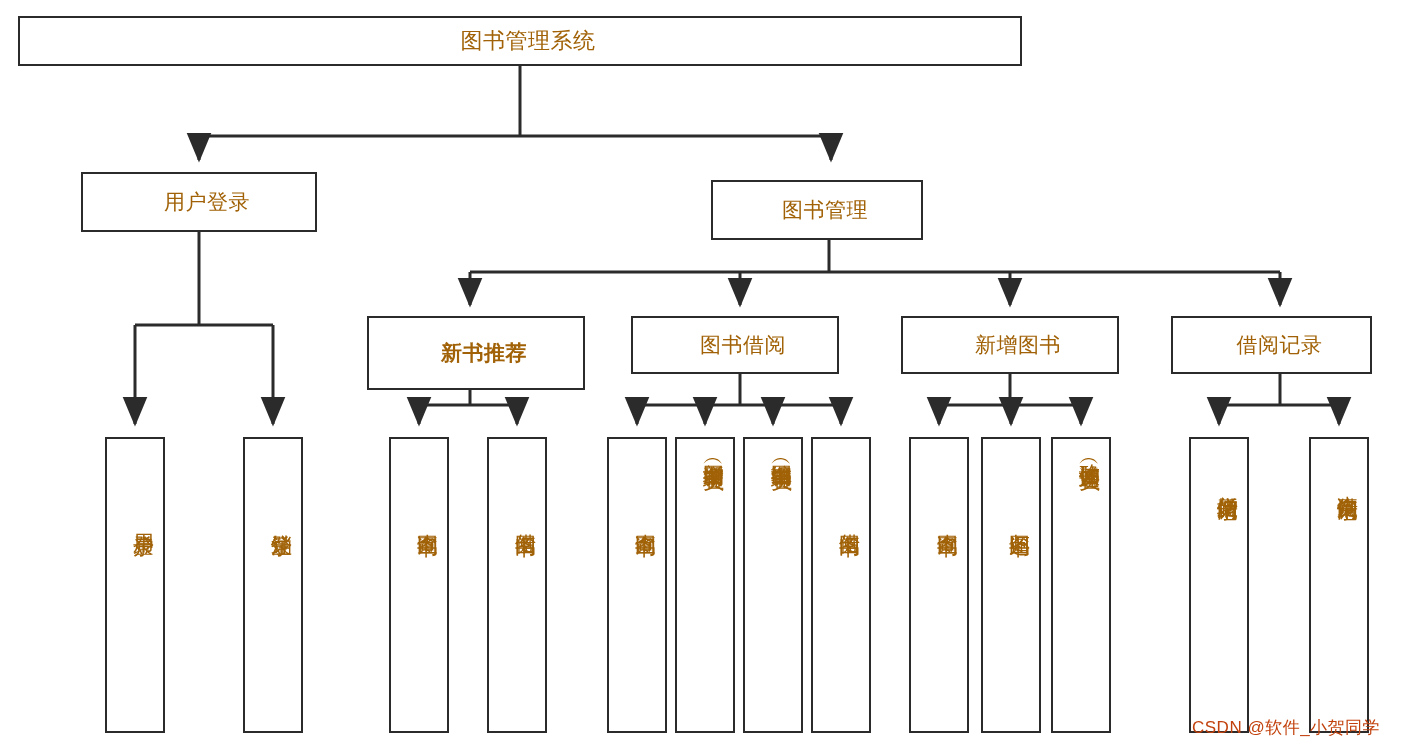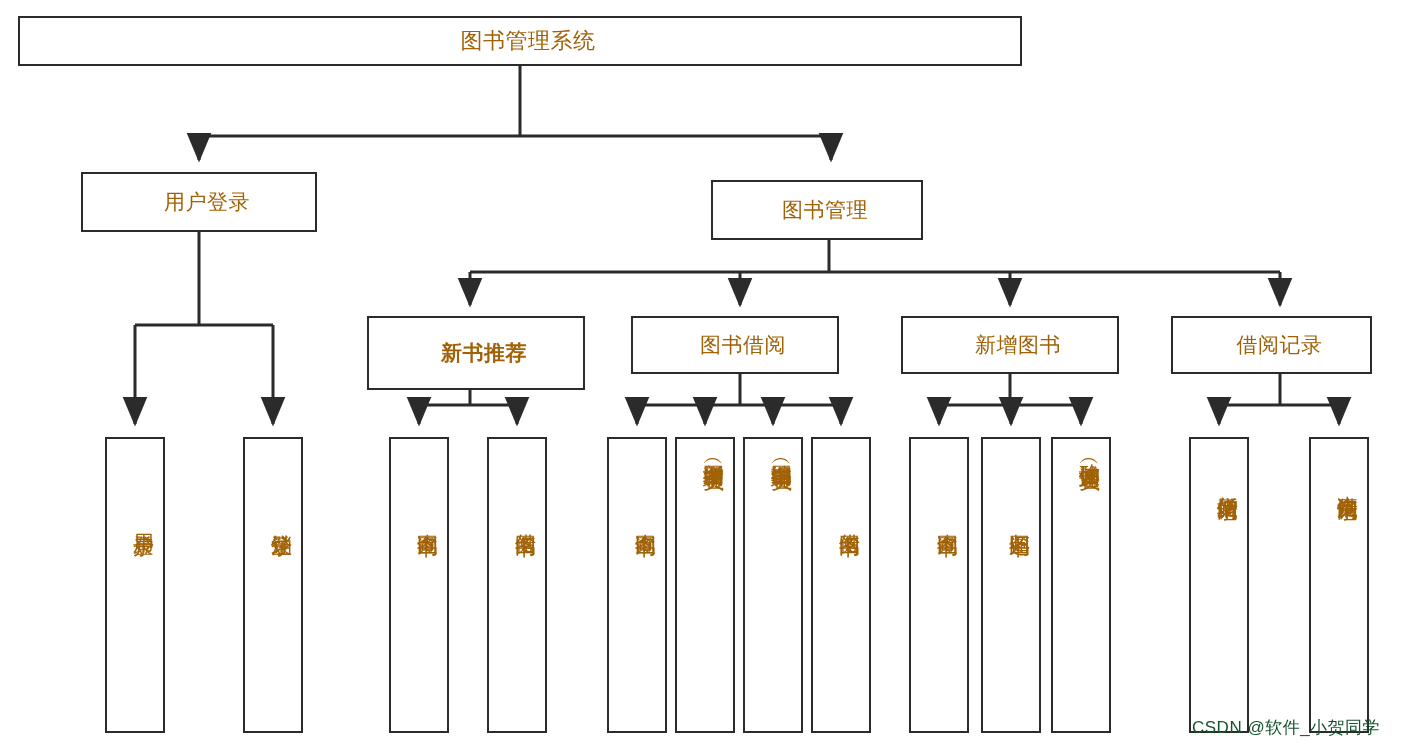--- a/index.html
+++ b/index.html
@@ -54,21 +54,21 @@
   }
   .vtext {
     writing-mode: vertical-rl;
     text-orientation: upright;
     white-space: nowrap;
     display: block;
   }
   .watermark {
     position: absolute;
     font-size: 17px;
-    color: #14532d;
+    color: #c2410c;
     white-space: nowrap;
     z-index: 3;
     letter-spacing: 0.5px;
   }
 </style>
 </head>
 <body>
 
 <div id="canvas">
 

